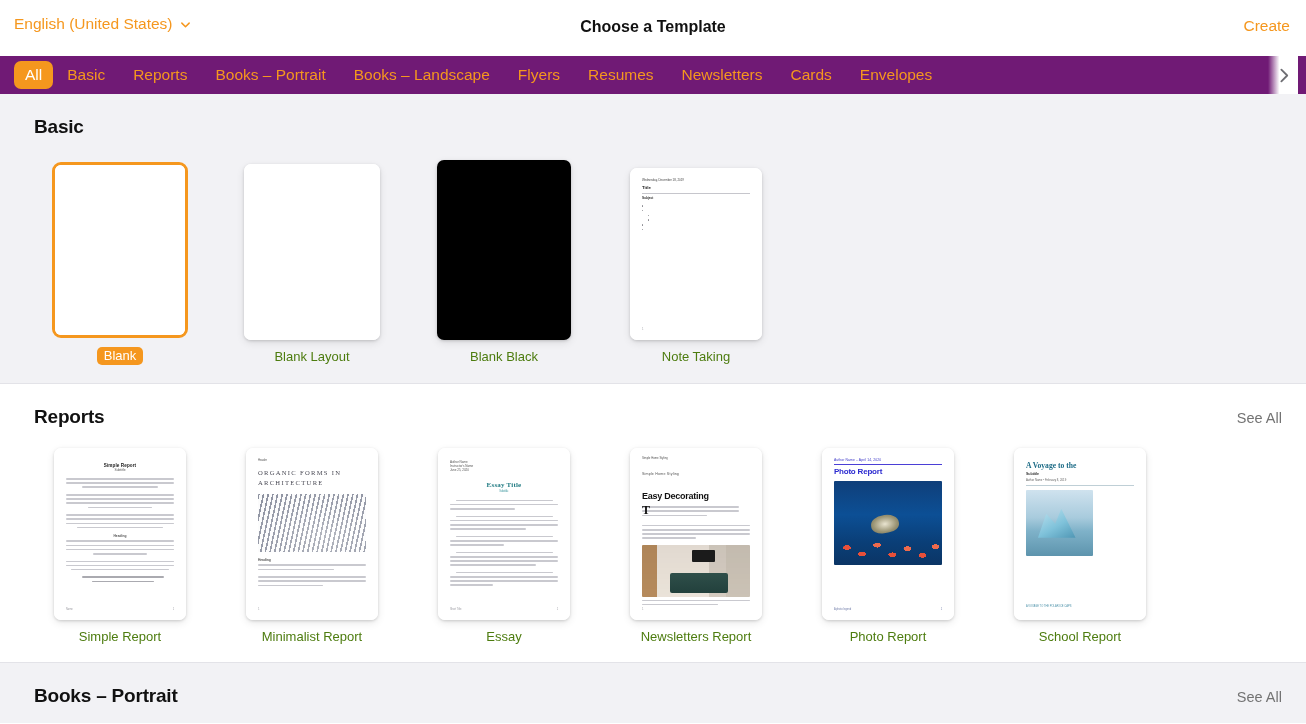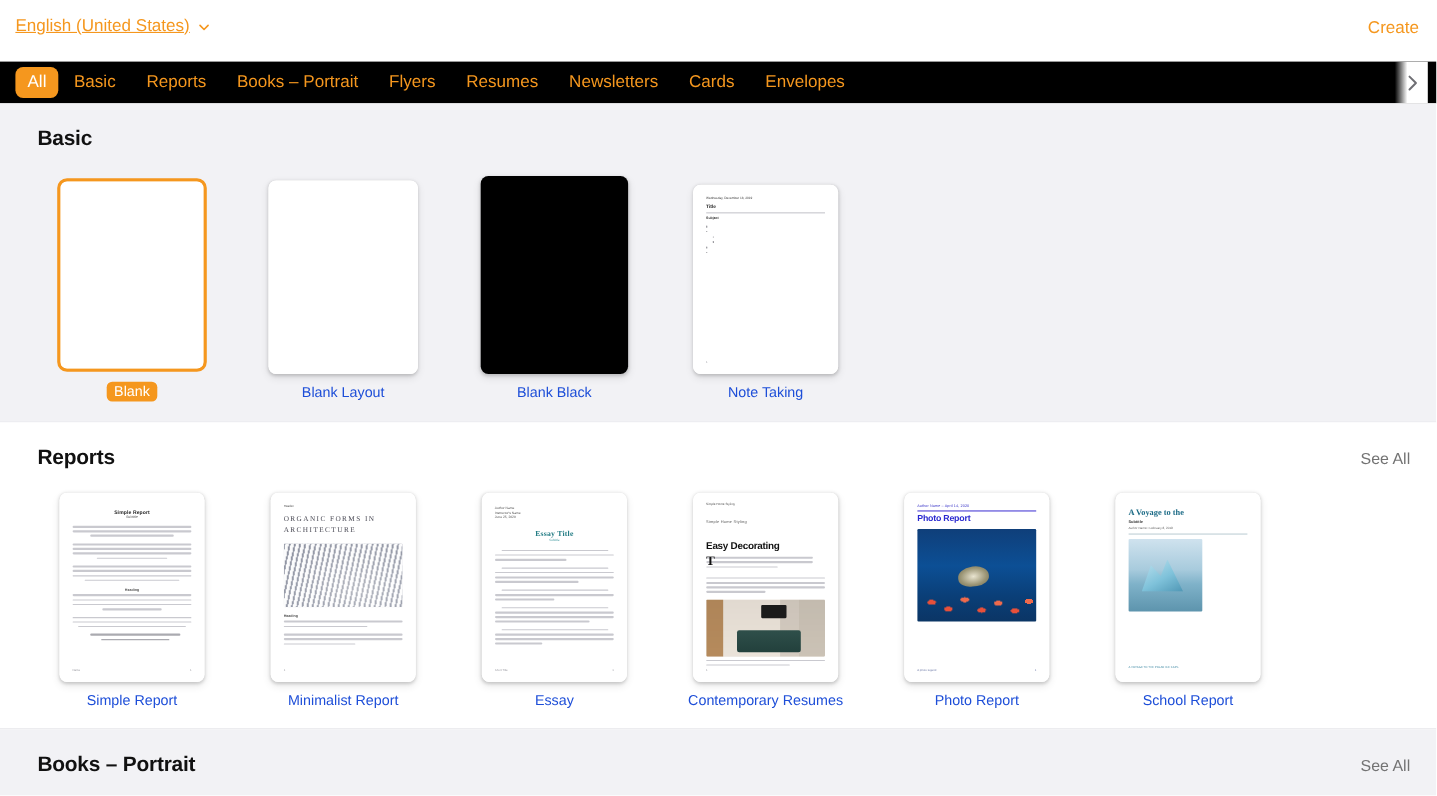--- a/index.html
+++ b/index.html
@@ -14,36 +14,35 @@
 
   
   .topbar {
     position: relative; height: 56px; background:#ffffff;
     display:flex; align-items:flex-start; padding: 16px 14px 0 14px;
   }
   .lang-btn {
     display:flex; align-items:center; gap:7px;
     color:#F5971E; font-size:15.5px; line-height:1; cursor:pointer;
     white-space:nowrap;
-    text-decoration:underline;
   }
   .chev-down { width:11px; height:11px; display:inline-block; position:relative; top:1px;}
   .chev-down svg, .chev-right svg { display:block; }
   .win-title {
     position:absolute; left:0; right:0; top:18px; text-align:center;
     font-size:16px; font-weight:bold; color:#111; pointer-events:none;
   }
   .create-btn {
     position:absolute; right:16px; top:18px;
     color:#F5971E; font-size:15.5px; line-height:1; cursor:pointer;
   }
 
   
   .tabs {
-    position:relative; height:38px; background:#000000;
+    position:relative; height:38px; background:#701a75;
     display:flex; align-items:center; gap:0px; padding: 0 6px 0 14px;
     white-space:nowrap; overflow:hidden;
   }
   .tab {
     color:#F5971E; font-size:15.5px; padding: 4px 14px; border-radius:7px;
     cursor:pointer; line-height:1.25; flex:0 0 auto;
   }
   .tab.active { background:#F5971E; color:#ffffff; padding: 4px 11px; }
   .tabs-more {
     position:absolute; right:8px; top:0; bottom:0; width:30px;
@@ -66,21 +65,21 @@
   .sec-title { font-size:19px; font-weight:bold; color:#111; letter-spacing:-0.2px; }
   .see-all { color:#737373; font-size:14.5px; cursor:pointer; }
 
   .row { display:flex; align-items:flex-end; padding: 14px 0 18px 0; }
   .cell {
     width:192px; flex:0 0 192px;
     display:flex; flex-direction:column; align-items:center;
   }
   .thumbwrap { display:flex; align-items:flex-end; justify-content:center; }
   .caption {
-    margin-top:9px; font-size:13px; color:#1d4ed8; text-align:center;
+    margin-top:9px; font-size:13px; color:#4d7c0f; text-align:center;
     line-height:1.2; white-space:nowrap;
   }
   .caption.selected {
     background:#F5971E; color:#fff; border-radius:5px; padding:1px 7px;
   }
 
   
   .card {
     background:#fff; border-radius:7px;
     box-shadow: 0 1px 3px rgba(0,0,0,0.16), 0 3px 8px rgba(0,0,0,0.09);
@@ -221,28 +220,30 @@
 
   <div class="topbar">
     <div class="lang-btn">
       <span>English (United States)</span>
       <span class="chev-down">
         <svg viewBox="0 0 12 12" width="11" height="11" fill="none" stroke="#F5971E" stroke-width="1.6" stroke-linecap="round" stroke-linejoin="round">
             <path d="M2 4.5 L6 8.5 L10 4.5"></path>
           </svg>
       </span>
     </div>
+    <div class="win-title">Choose a Template</div>
     <div class="create-btn">Create</div>
   </div>
 
   <div class="tabs" id="tabstrip">
     <div class="tab active">All</div>
       <div class="tab">Basic</div>
       <div class="tab">Reports</div>
       <div class="tab">Books – Portrait</div>
+      <div class="tab">Books – Landscape</div>
       <div class="tab">Flyers</div>
       <div class="tab">Resumes</div>
       <div class="tab">Newsletters</div>
       <div class="tab">Cards</div>
       <div class="tab">Envelopes</div>
       <div class="tabs-more">
       <span class="chev-right">
         <svg viewBox="0 0 12 16" width="13" height="17" fill="none" stroke="#6e6e73" stroke-width="1.7" stroke-linecap="round" stroke-linejoin="round">
             <path d="M4 2.5 L9.5 8 L4 13.5"></path>
           </svg>
@@ -494,21 +495,21 @@
                   <div class="ln w100" style="height:1.2px;"></div>
                   <div class="ln w70" style="height:1.2px;"></div>
                 </div>
                 <div class="footer-line">
                     <span>1</span>
                     <span></span>
                   </div>
               </div>
             </div>
           </div>
-          <div class="caption">Contemporary Resumes</div>
+          <div class="caption">Newsletters Report</div>
         </div>
 
         <div class="cell">
           <div class="thumbwrap" style="height:178px;">
             <div class="card p-small" style="width:132px;height:172px;">
               <div class="page">
                 <div class="pad" style="top:6%;">
                   <div class="pr-kicker">Author Name – April 14, 2020</div>
                   <div class="pr-rule"></div>
                   <div class="pr-title">Photo Report</div>

